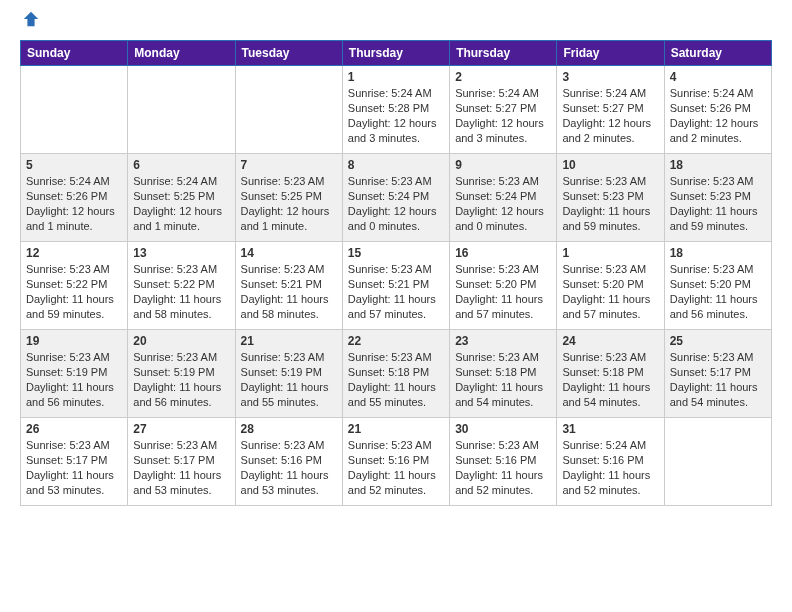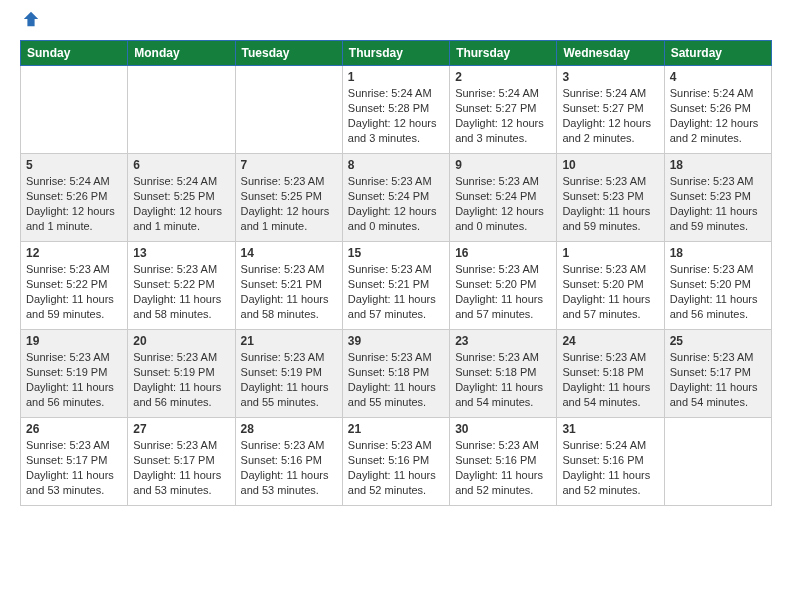--- a/index.html
+++ b/index.html
@@ -58,21 +58,21 @@
     .location {
       font-size: 14px;
       color: #555;
     }
     .calendar {
       width: 100%;
       border-collapse: collapse;
       border: 1px solid #ccc;
     }
     .calendar th {
-      background: #15803d;
+      background: #4c1d95;
       color: #fff;
       font-size: 12px;
       font-weight: bold;
       padding: 5px 6px;
       text-align: left;
       border: 1px solid #2a6db5;
     }
     .calendar td {
       vertical-align: top;
       border: 1px solid #ccc;
@@ -126,21 +126,21 @@
   </div>
 
   <table class="calendar">
     <thead>
       <tr>
       <th>Sunday</th>
           <th>Monday</th>
           <th>Tuesday</th>
           <th>Thursday</th>
           <th>Thursday</th>
-          <th>Wednesday</th>
+          <th>Friday</th>
           <th>Saturday</th>
         </tr>
     </thead>
     <tbody id="calendar-body">
     <tr class="row-white">
           <td class="empty-cell"></td>
           <td class="empty-cell"></td>
           <td class="empty-cell"></td>
           <td>
             <span class="day-num">1</span>
@@ -289,21 +289,21 @@
 and 56 minutes.</div>
           </td>
           <td>
             <span class="day-num">21</span>
             <div class="day-info" style="white-space: pre-line;">Sunrise: 5:23 AM
 Sunset: 5:19 PM
 Daylight: 11 hours
 and 55 minutes.</div>
           </td>
           <td>
-            <span class="day-num">39</span>
+            <span class="day-num">22</span>
             <div class="day-info" style="white-space: pre-line;">Sunrise: 5:23 AM
 Sunset: 5:18 PM
 Daylight: 11 hours
 and 55 minutes.</div>
           </td>
           <td>
             <span class="day-num">23</span>
             <div class="day-info" style="white-space: pre-line;">Sunrise: 5:23 AM
 Sunset: 5:18 PM
 Daylight: 11 hours

